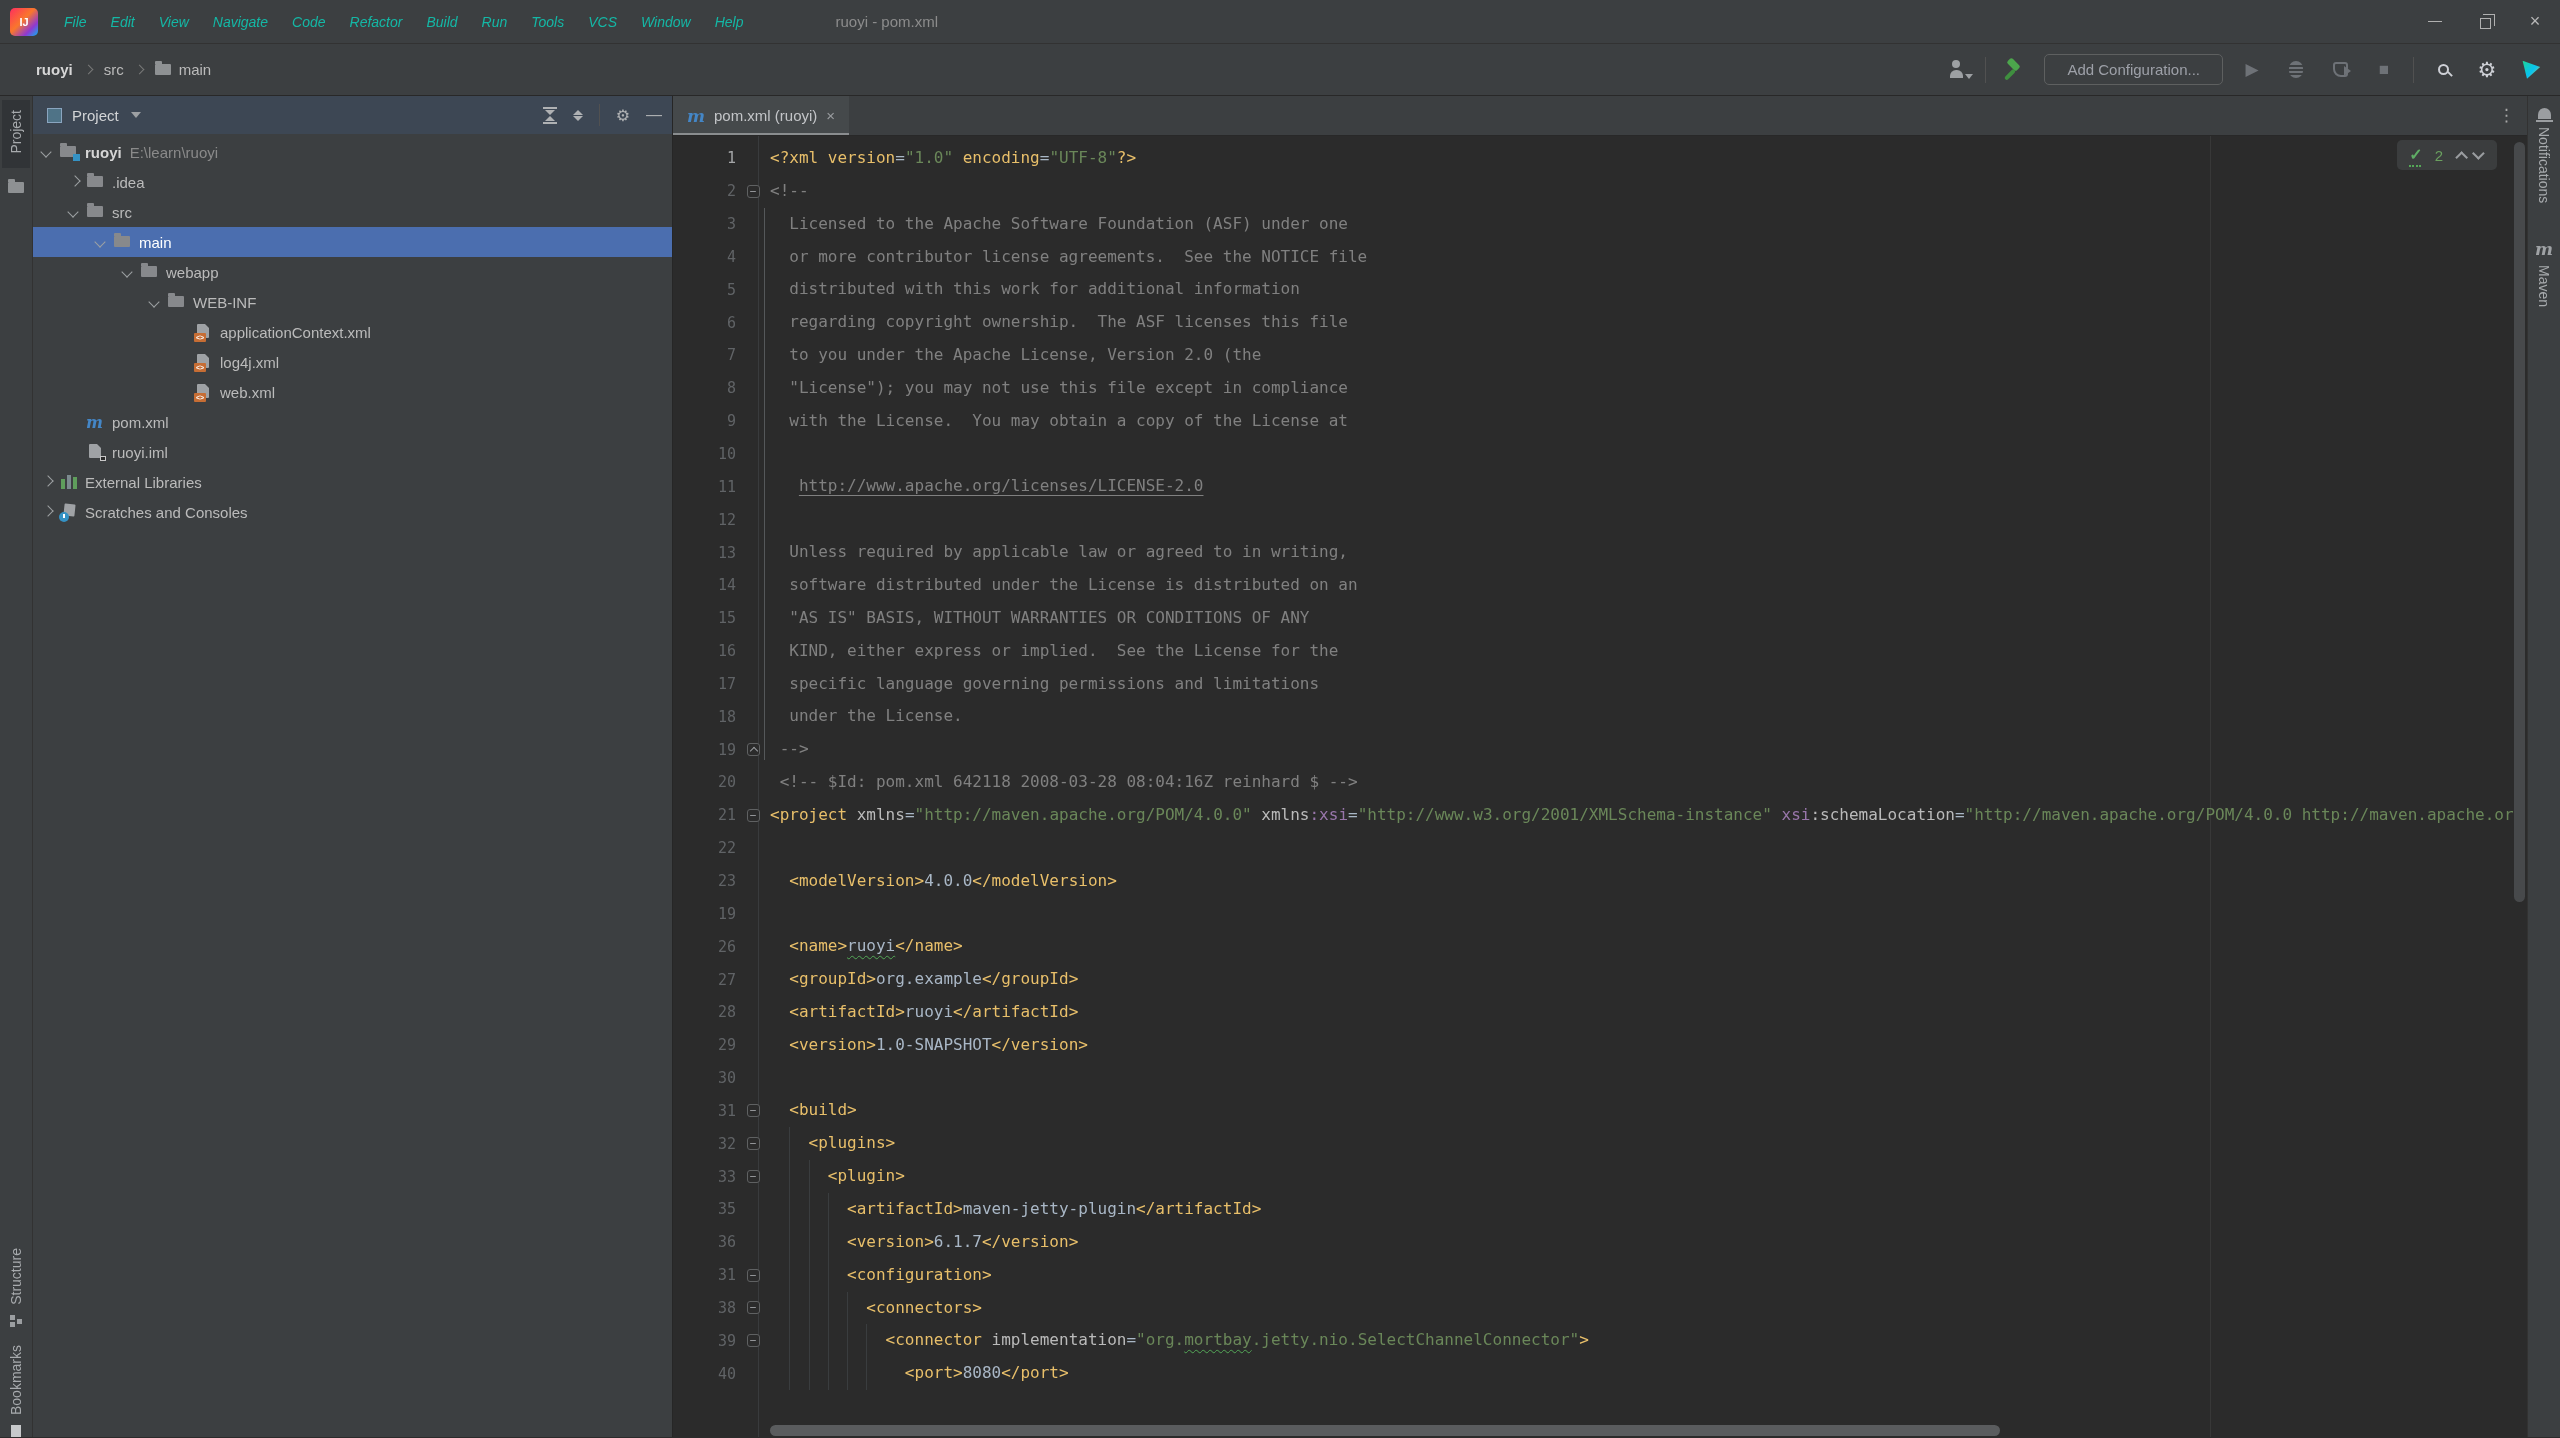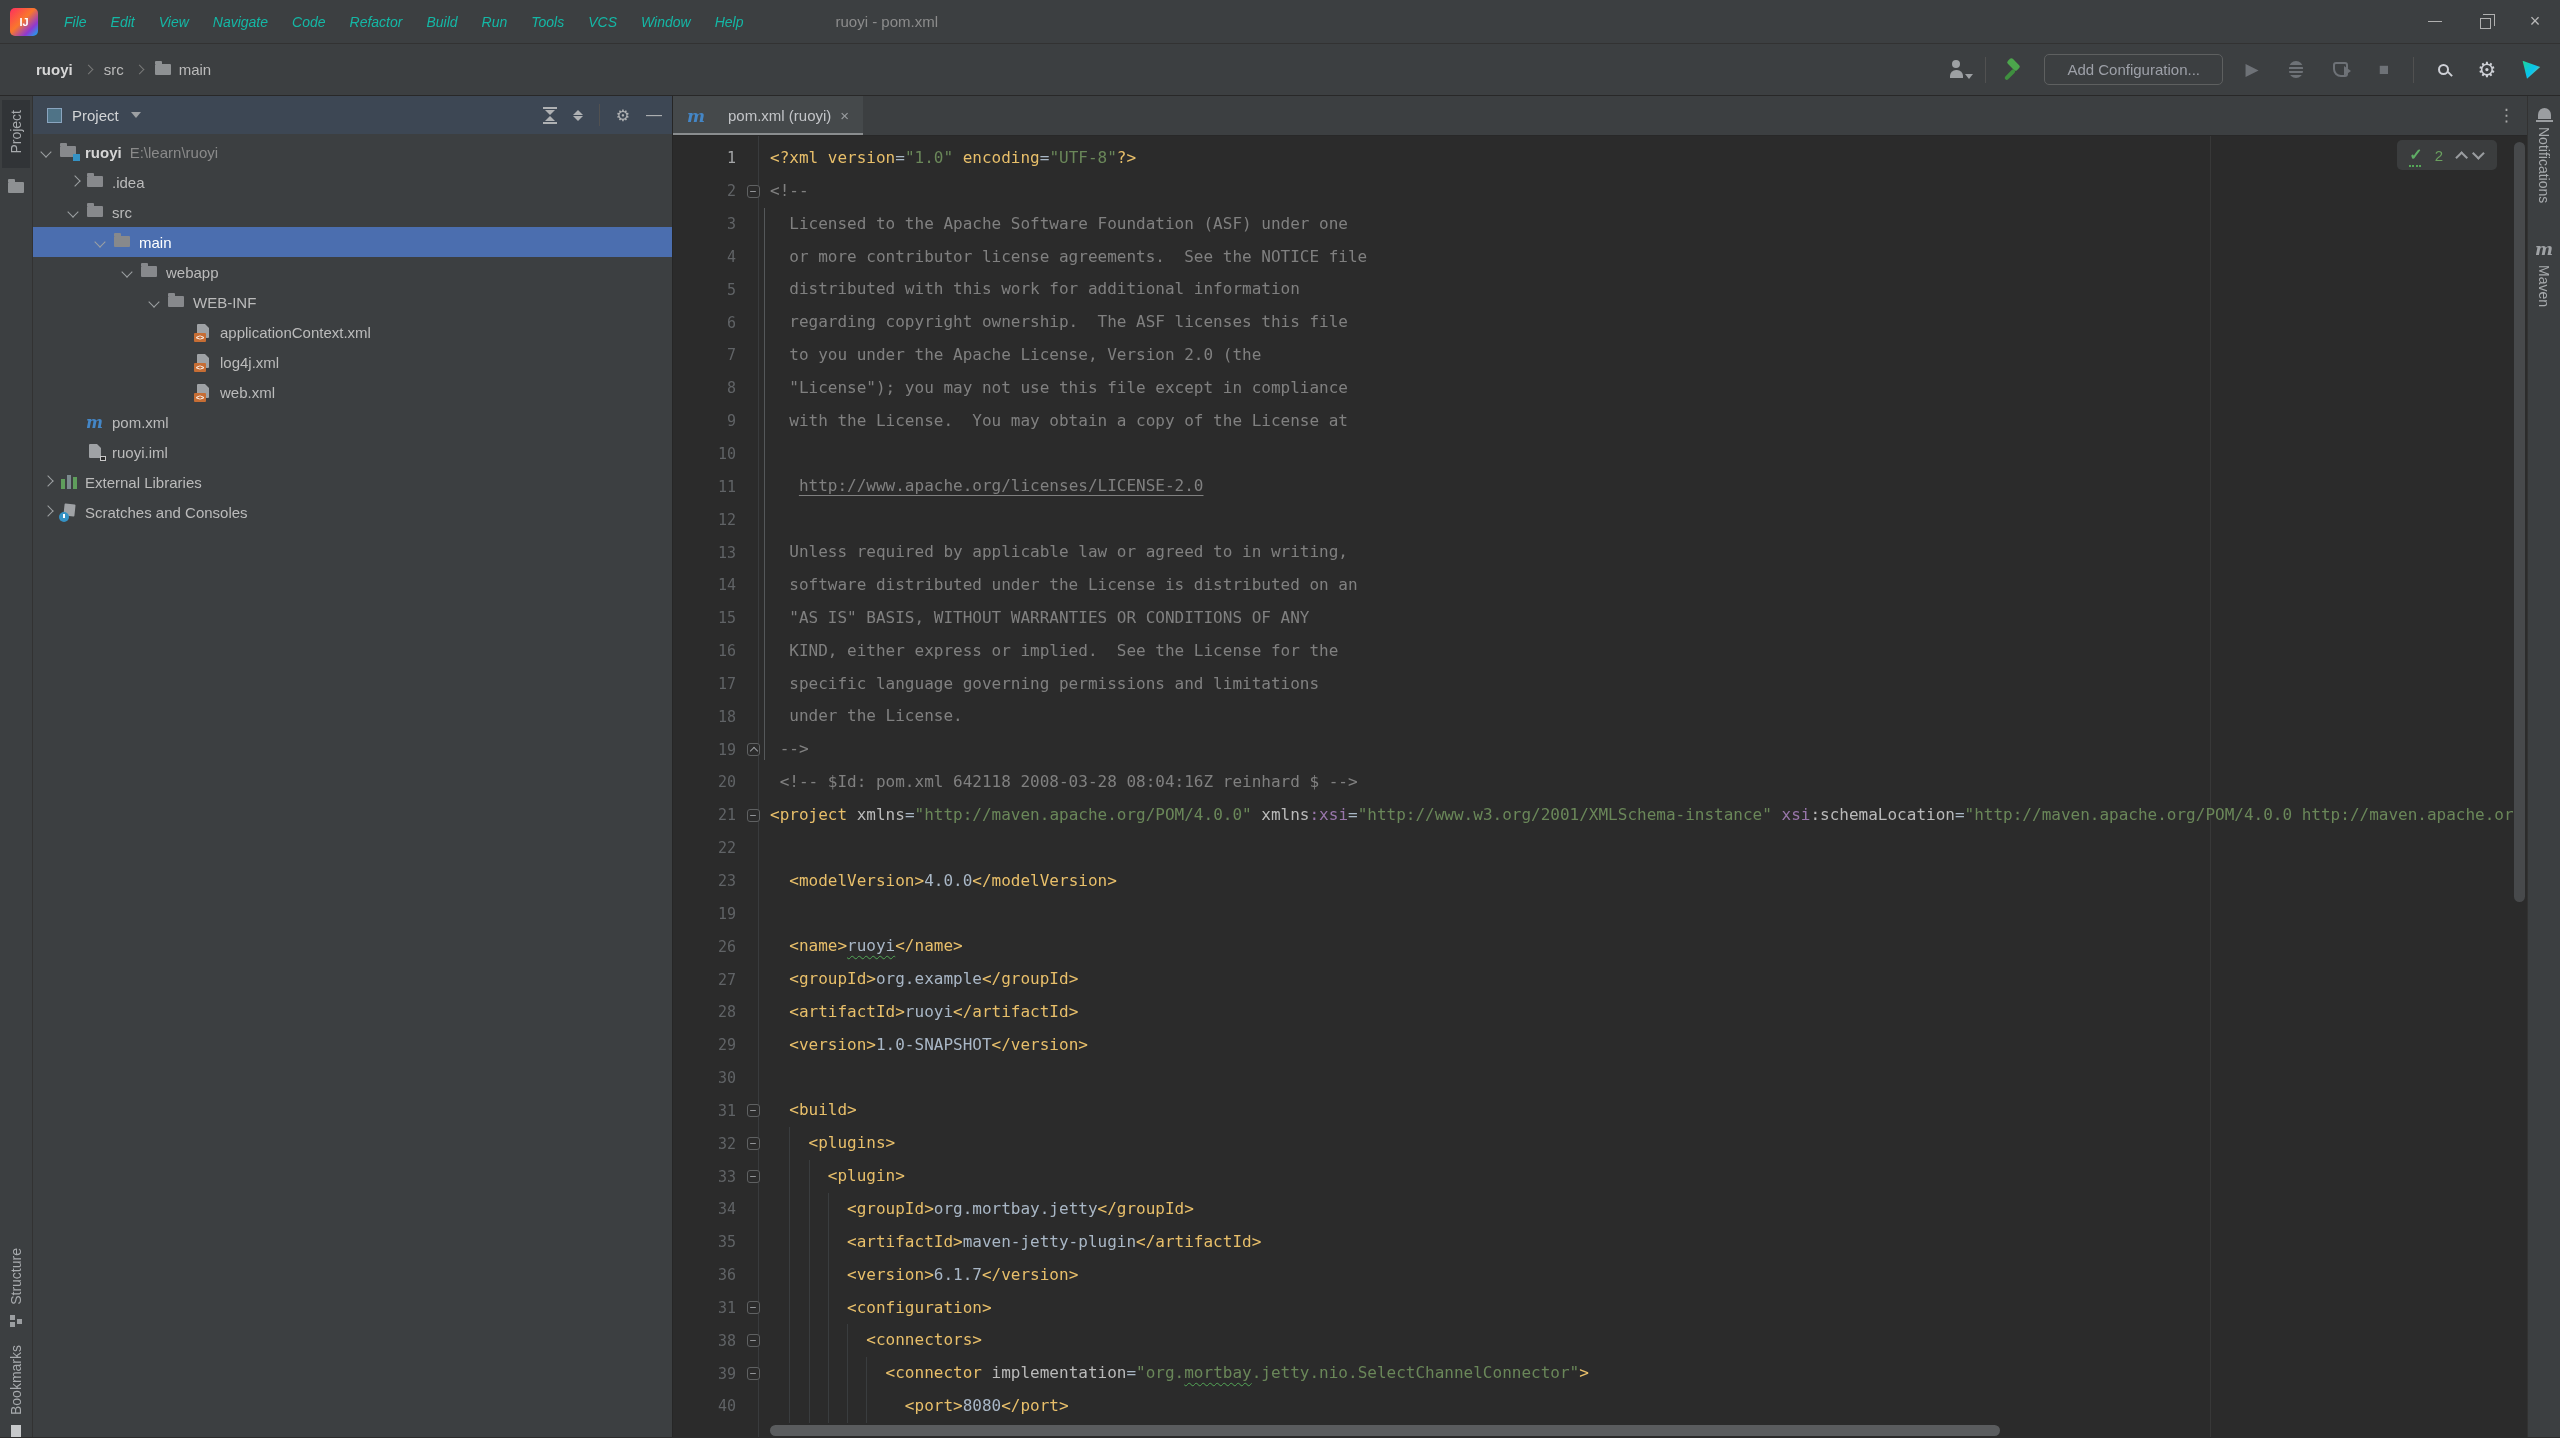--- a/index.html
+++ b/index.html
@@ -101,21 +101,21 @@
   .scr-clock:before { content:""; position:absolute; left:4px; top:2px; width:1.5px; height:4px; background:#fff; }
   .scr-page { position:absolute; left:5px; top:0; width:11px; height:12px; background:#9fa2a5; transform:rotate(6deg); border-radius:1px; }
   .tr-label b { font-weight:bold; color:#d6d6d6; }
   .tr-hint { color:#8a8a8a; margin-left:8px; }
 
   
   .editor-col { flex:1; display:flex; flex-direction:column; min-width:0; }
   .tabbar { height:40px; background:#3c3f41; display:flex; align-items:stretch; border-bottom:1px solid #282828; flex:none; }
   .tab { background:#45494b; display:flex; align-items:center; gap:9px; padding:0 14px; position:relative; }
   .tab:after { content:""; position:absolute; left:0; right:0; bottom:0; height:2px; background:#8a8d8f; }
-  .tab-label { color:#c3c5c8; font-size:15px;margin-left:14px; }
+  .tab-label { color:#c3c5c8; font-size:15px; }
   .tab-close { color:#9a9da0; font-size:15px; }
   .tab-m { color:#4486c6; font-family:"DejaVu Serif", serif; font-style:italic; font-weight:bold; font-size:17px; }
   .tab-dots { margin-left:auto; color:#a7a7a7; font-size:17px; display:flex; align-items:center; padding-right:12px; letter-spacing:0; }
 
   .editor { flex:1; background:#2b2b2b; position:relative; overflow:hidden; }
   .lines { position:absolute; inset:0; padding-top:6px; }
   .line { height:32.85px; display:flex; align-items:center; }
   .ln { width:63px; text-align:right; color:#606366; font:15px "DejaVu Sans Mono", monospace; flex:none; }
   .ln.caret { color:#a4a6a8; }
   .foldcol { width:34px; flex:none; display:flex; align-items:center; justify-content:center; }
@@ -581,25 +581,20 @@
             <span class="code"><span class="guide" style="left: calc(2ch);"></span><span class="tk-txt">    </span><span class="tk-tag">&lt;plugins&gt;</span></span>
           </div>
           <div class="line">
             <span class="ln">33</span>
             <span class="foldcol">
               <span class="fold-start">−</span>
             </span>
             <span class="code"><span class="guide" style="left: calc(2ch);"></span><span class="guide" style="left: calc(4ch);"></span><span class="tk-txt">      </span><span class="tk-tag">&lt;plugin&gt;</span></span>
           </div>
           <div class="line">
-            <span class="ln">34</span>
-            <span class="foldcol"></span>
-            <span class="code"><span class="guide" style="left: calc(2ch);"></span><span class="guide" style="left: calc(4ch);"></span><span class="guide" style="left: calc(6ch);"></span><span class="tk-txt">        </span><span class="tk-tag">&lt;groupId&gt;</span><span class="tk-txt">org.mortbay.jetty</span><span class="tk-tag">&lt;/groupId&gt;</span></span>
-          </div>
-          <div class="line">
             <span class="ln">35</span>
             <span class="foldcol"></span>
             <span class="code"><span class="guide" style="left: calc(2ch);"></span><span class="guide" style="left: calc(4ch);"></span><span class="guide" style="left: calc(6ch);"></span><span class="tk-txt">        </span><span class="tk-tag">&lt;artifactId&gt;</span><span class="tk-txt">maven-jetty-plugin</span><span class="tk-tag">&lt;/artifactId&gt;</span></span>
           </div>
           <div class="line">
             <span class="ln">36</span>
             <span class="foldcol"></span>
             <span class="code"><span class="guide" style="left: calc(2ch);"></span><span class="guide" style="left: calc(4ch);"></span><span class="guide" style="left: calc(6ch);"></span><span class="tk-txt">        </span><span class="tk-tag">&lt;version&gt;</span><span class="tk-txt">6.1.7</span><span class="tk-tag">&lt;/version&gt;</span></span>
           </div>
           <div class="line">

